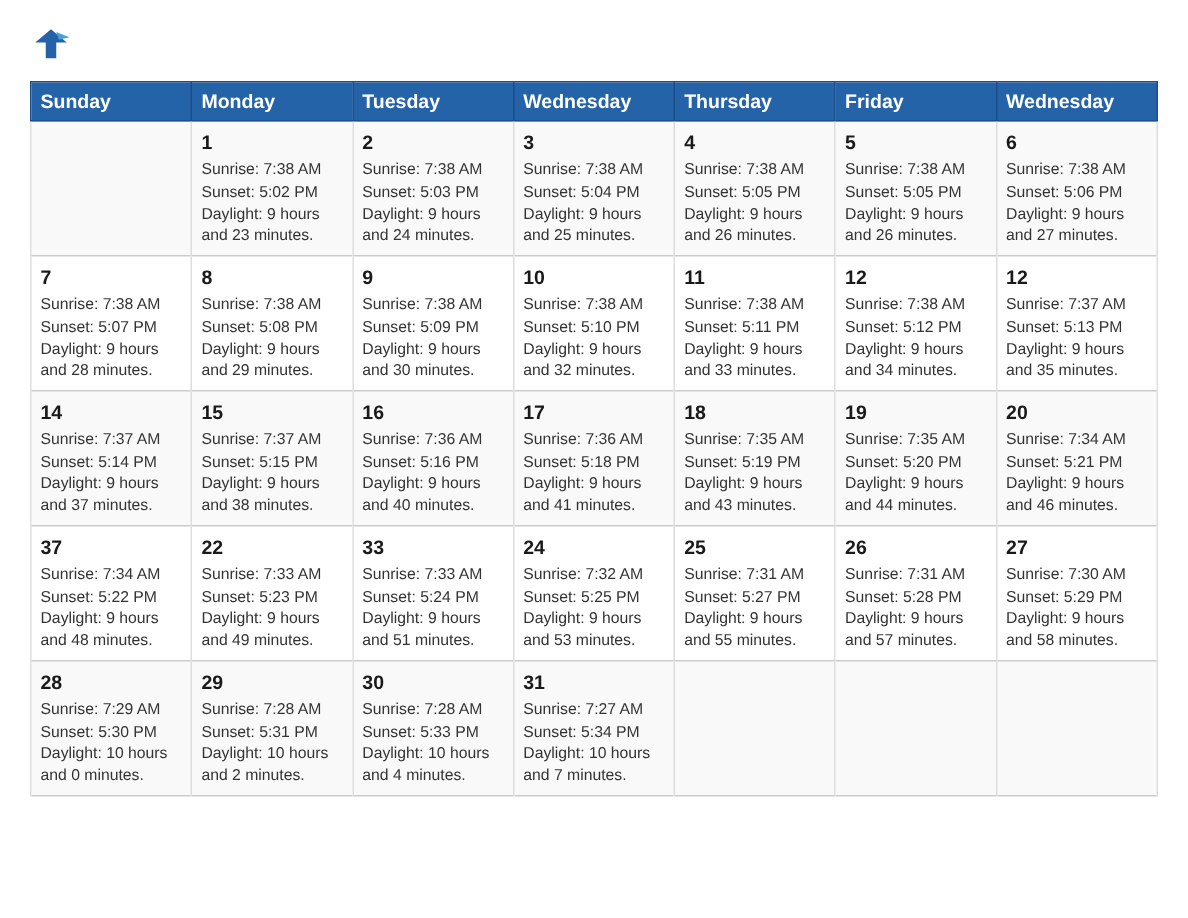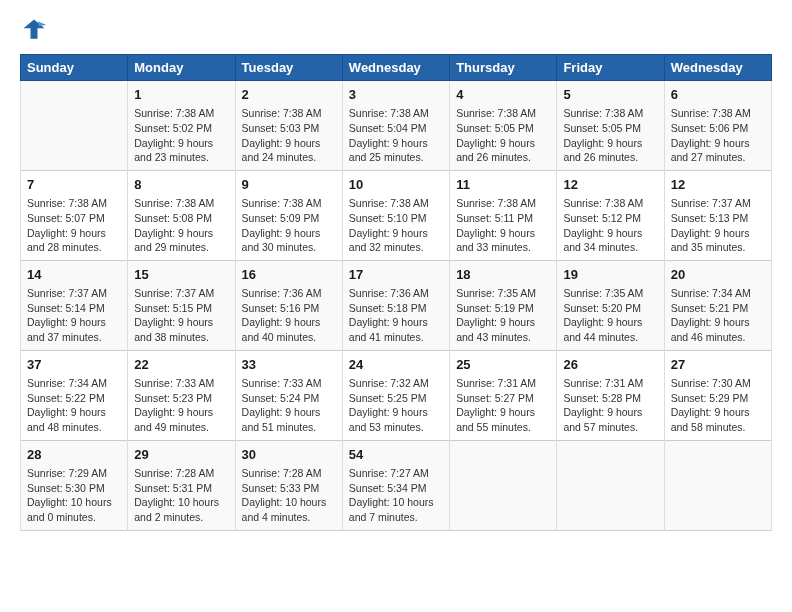--- a/index.html
+++ b/index.html
@@ -258,21 +258,21 @@
           </td>
           <td>
             <span class="day-num">29</span>
             <div class="day-detail">Sunrise: 7:28 AM<br>Sunset: 5:31 PM<br>Daylight: 10 hours and 2 minutes.</div>
           </td>
           <td>
             <span class="day-num">30</span>
             <div class="day-detail">Sunrise: 7:28 AM<br>Sunset: 5:33 PM<br>Daylight: 10 hours and 4 minutes.</div>
           </td>
           <td>
-            <span class="day-num">54</span>
+            <span class="day-num">31</span>
             <div class="day-detail">Sunrise: 7:27 AM<br>Sunset: 5:34 PM<br>Daylight: 10 hours and 7 minutes.</div>
           </td>
           <td></td>
           <td></td>
           <td></td>
         </tr>
       </tbody>
   </table>
 </div>
 

